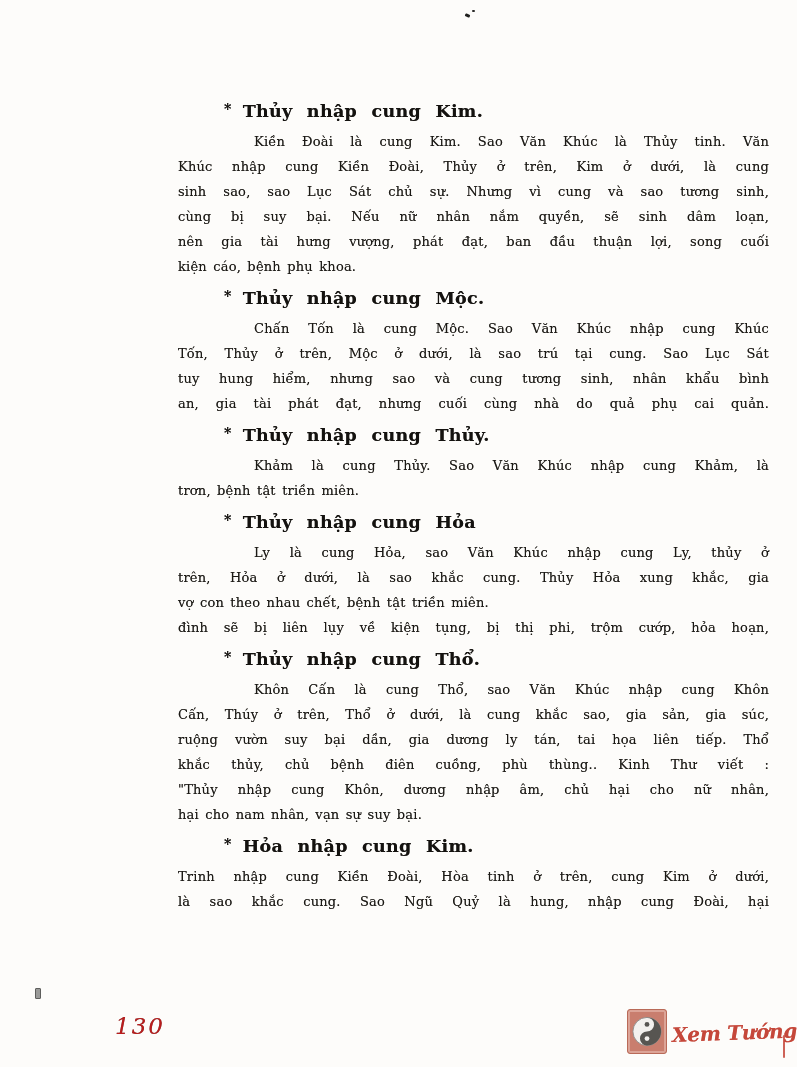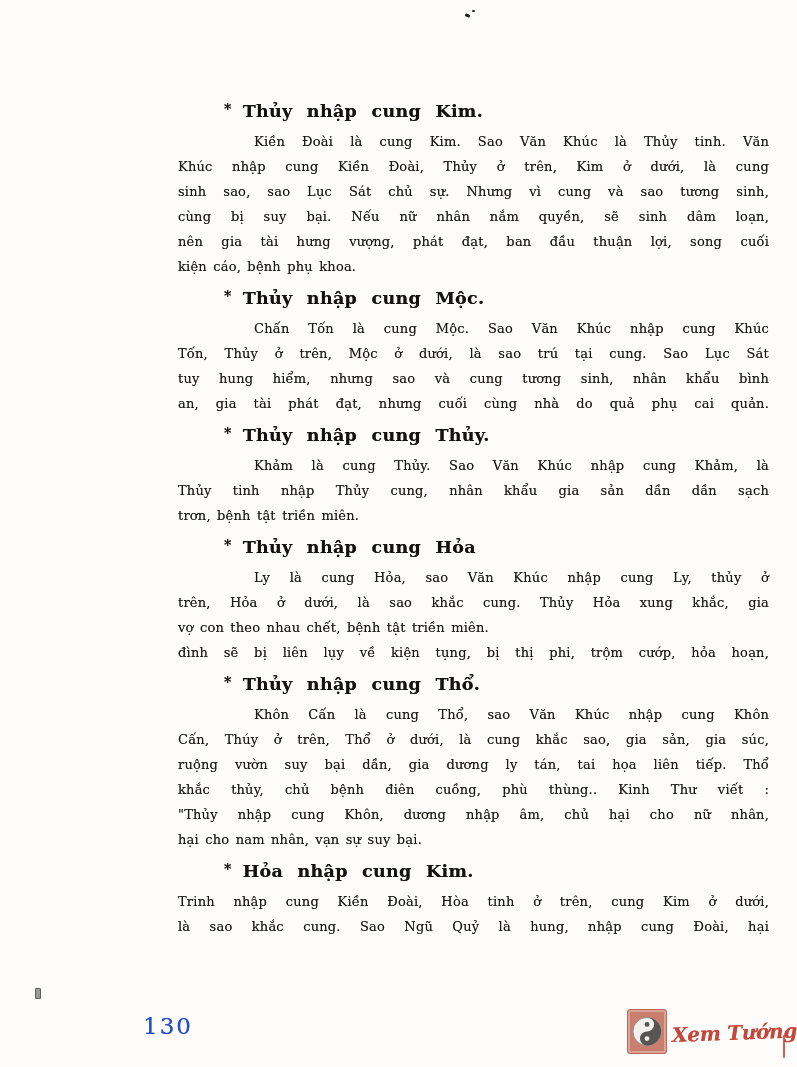--- a/index.html
+++ b/index.html
@@ -39,23 +39,24 @@
   .line {
     display: block;
     text-align: justify; text-align-last: justify;
     word-spacing: 2px; letter-spacing: 0.2px;
     text-shadow: 0 0 0.45px rgba(22,18,14,0.55);
   }
   .line.first { text-indent: 76px; }
   .line.last { text-align-last: left; }
   
   .pageno {
-    position: absolute; left: 143px; top: 1013px;
-    font-size: 23px; letter-spacing: 2px; color: #1d4ed8;
+    position: absolute; left: 115px; top: 1013px;
+    font-size: 23px; letter-spacing: 2px; color: #b91c1c;
     text-shadow: 0 0 0.5px rgba(0,0,0,0.5);
+    font-style: italic;
   }
   .watermark {
     position: absolute; left: 627px; top: 1009px;
     display: flex; align-items: center; gap: 5px;
   }
   .wm-tile {
     width: 38px; height: 43px;
     background: #c97e6e;
     border: 1px solid #b96a58; border-radius: 3px;
     box-shadow: inset 0 0 0 2px rgba(255,235,228,0.35);
@@ -100,21 +101,20 @@
     <p class="para">
       <span class="line first">Chấn Tốn là cung Mộc. Sao Văn Khúc nhập cung Khúc</span>
       <span class="line">Tốn, Thủy ở trên, Mộc ở dưới, là sao trú tại cung. Sao Lục Sát</span>
       <span class="line">tuy hung hiểm, nhưng sao và cung tương sinh, nhân khẩu bình</span>
       <span class="line">an, gia tài phát đạt, nhưng cuối cùng nhà do quả phụ cai quản.</span>
     </p>
 
     <h3 class="heading"><span class="bullet">*</span><span>Thủy nhập cung Thủy.</span></h3>
     <p class="para">
       <span class="line first">Khảm là cung Thủy. Sao Văn Khúc nhập cung Khảm, là</span>
-      <span class="line">Thủy tinh nhập Thủy cung, nhân khẩu gia sản dần dần sạch</span>
       <span class="line last">trơn, bệnh tật triền miên.</span>
     </p>
 
     <h3 class="heading"><span class="bullet">*</span><span>Thủy nhập cung Hỏa</span></h3>
     <p class="para">
       <span class="line first">Ly là cung Hỏa, sao Văn Khúc nhập cung Ly, thủy ở</span>
       <span class="line">trên, Hỏa ở dưới, là sao khắc cung. Thủy Hỏa xung khắc, gia</span>
       <span class="line last">vợ con theo nhau chết, bệnh tật triền miên.</span>
       <span class="line">đình sẽ bị liên lụy về kiện tụng, bị thị phi, trộm cướp, hỏa hoạn,</span>
     </p>

